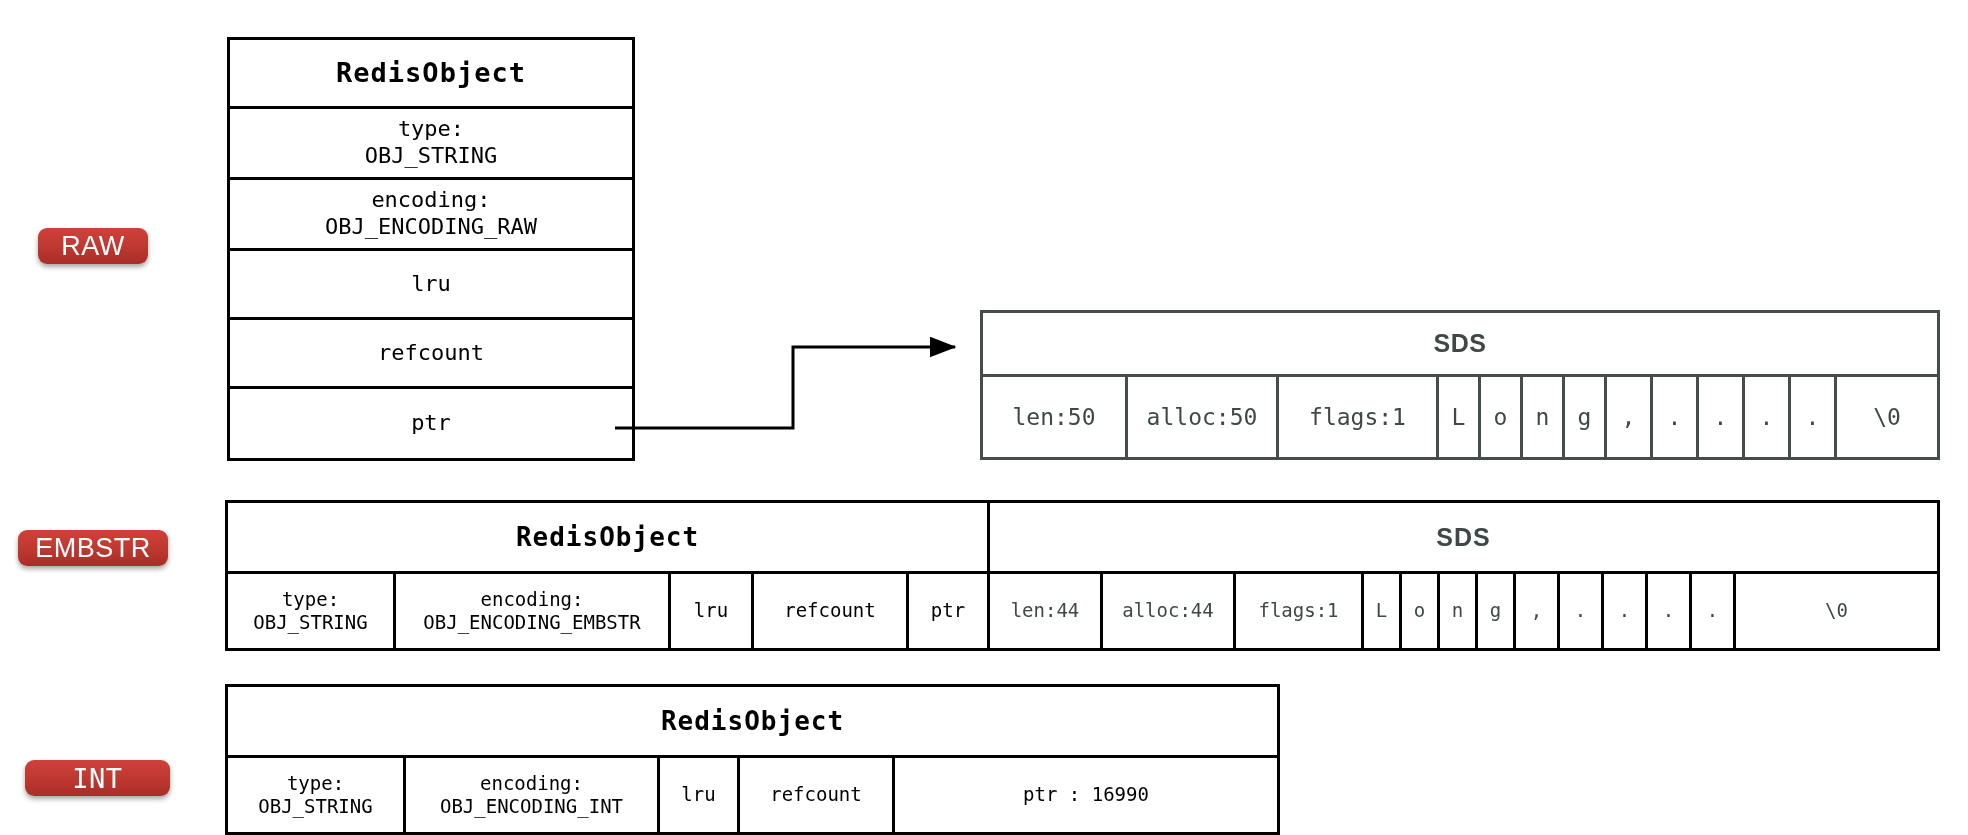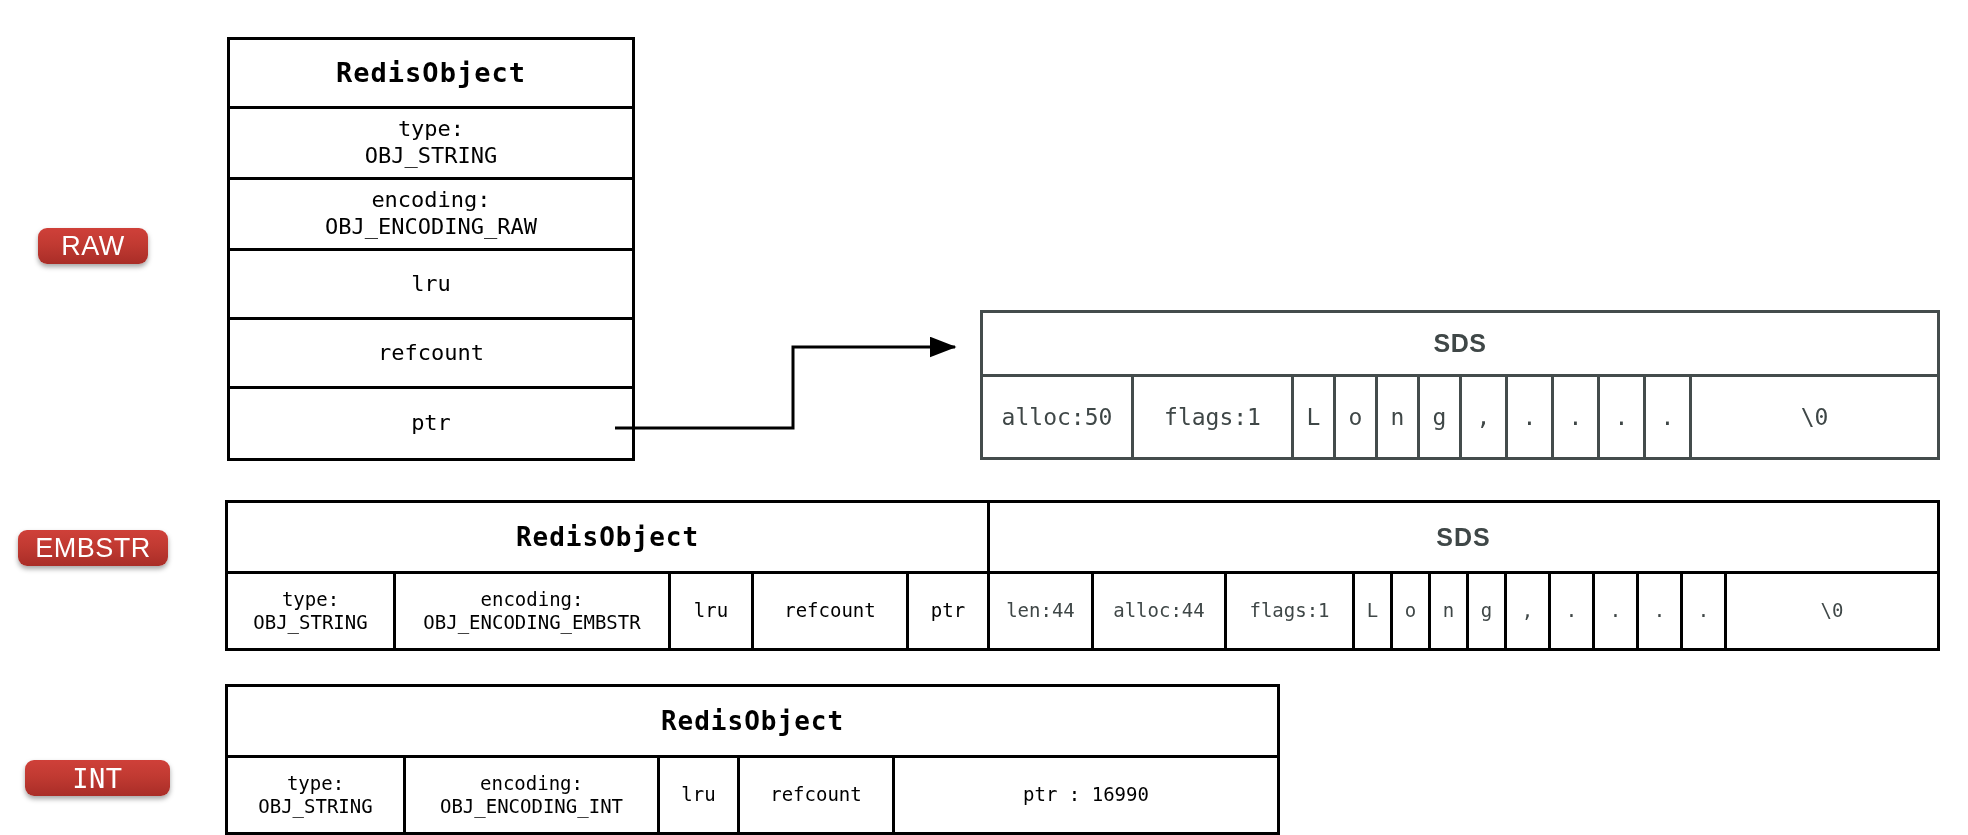--- a/index.html
+++ b/index.html
@@ -227,20 +227,21 @@
     <div class="row r-enc">encoding:
 OBJ_ENCODING_RAW</div>
     <div class="row r-lru">lru</div>
     <div class="row r-ref">refcount</div>
     <div class="row r-ptr">ptr</div>
   </div>
 
   <div class="box" id="raw-sds">
     <div class="sds-title">SDS</div>
     <div class="sds-cells">
+      <div class="cell" style="width:145px">len:50</div>
       <div class="cell" style="width:151px">alloc:50</div>
       <div class="cell" style="width:160px">flags:1</div>
       <div class="cell" style="width:42px">L</div>
       <div class="cell" style="width:42px">o</div>
       <div class="cell" style="width:42px">n</div>
       <div class="cell" style="width:42px">g</div>
       <div class="cell" style="width:46px">,</div>
       <div class="cell" style="width:46px">.</div>
       <div class="cell" style="width:46px">.</div>
       <div class="cell" style="width:46px">.</div>
@@ -255,21 +256,21 @@
       <div class="hcell sds">SDS</div>
     </div>
     <div class="body">
       <div class="bcell" style="width:168px">type:
 OBJ_STRING</div>
       <div class="bcell" style="width:275px">encoding:
 OBJ_ENCODING_EMBSTR</div>
       <div class="bcell" style="width:83px">lru</div>
       <div class="bcell" style="width:155px">refcount</div>
       <div class="bcell" style="width:81px">ptr</div>
-      <div class="bcell gray" style="width:104px">len:44</div>
+      <div class="bcell gray" style="width:113px">len:44</div>
       <div class="bcell gray" style="width:133px">alloc:44</div>
       <div class="bcell gray" style="width:128px">flags:1</div>
       <div class="bcell gray" style="width:38px">L</div>
       <div class="bcell gray" style="width:38px">o</div>
       <div class="bcell gray" style="width:38px">n</div>
       <div class="bcell gray" style="width:38px">g</div>
       <div class="bcell gray" style="width:44px">,</div>
       <div class="bcell gray" style="width:44px">.</div>
       <div class="bcell gray" style="width:44px">.</div>
       <div class="bcell gray" style="width:44px">.</div>

